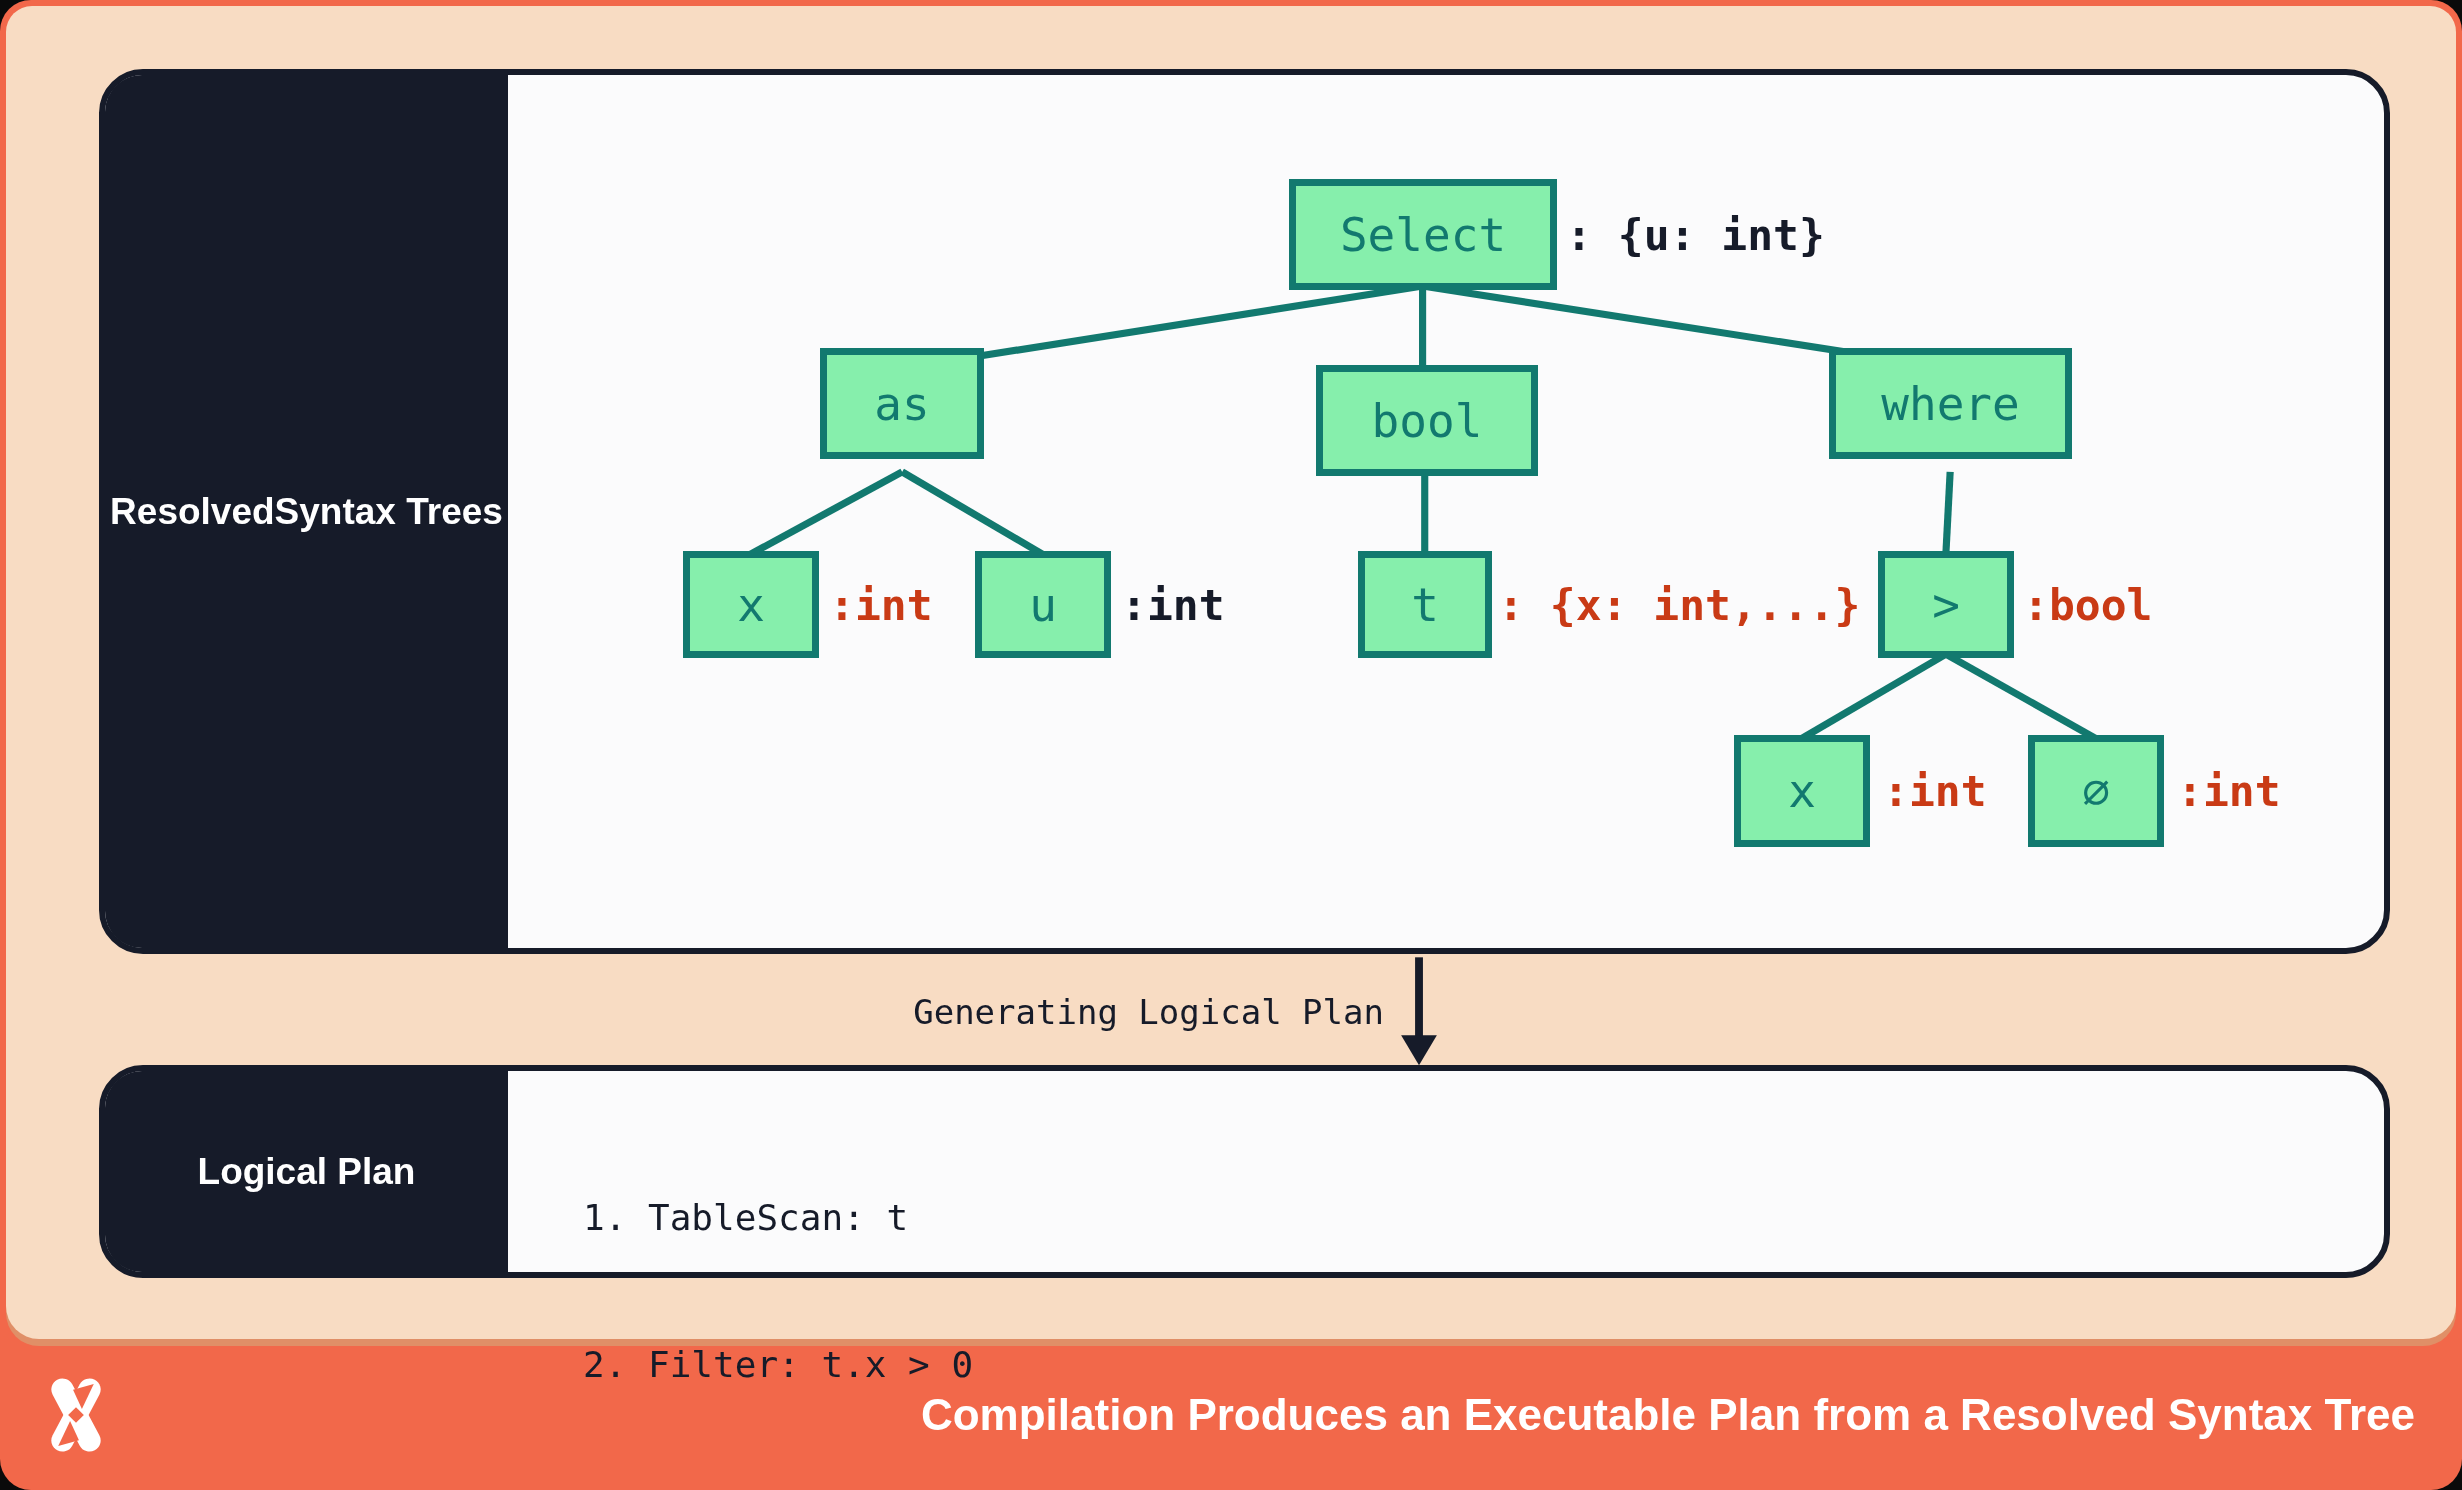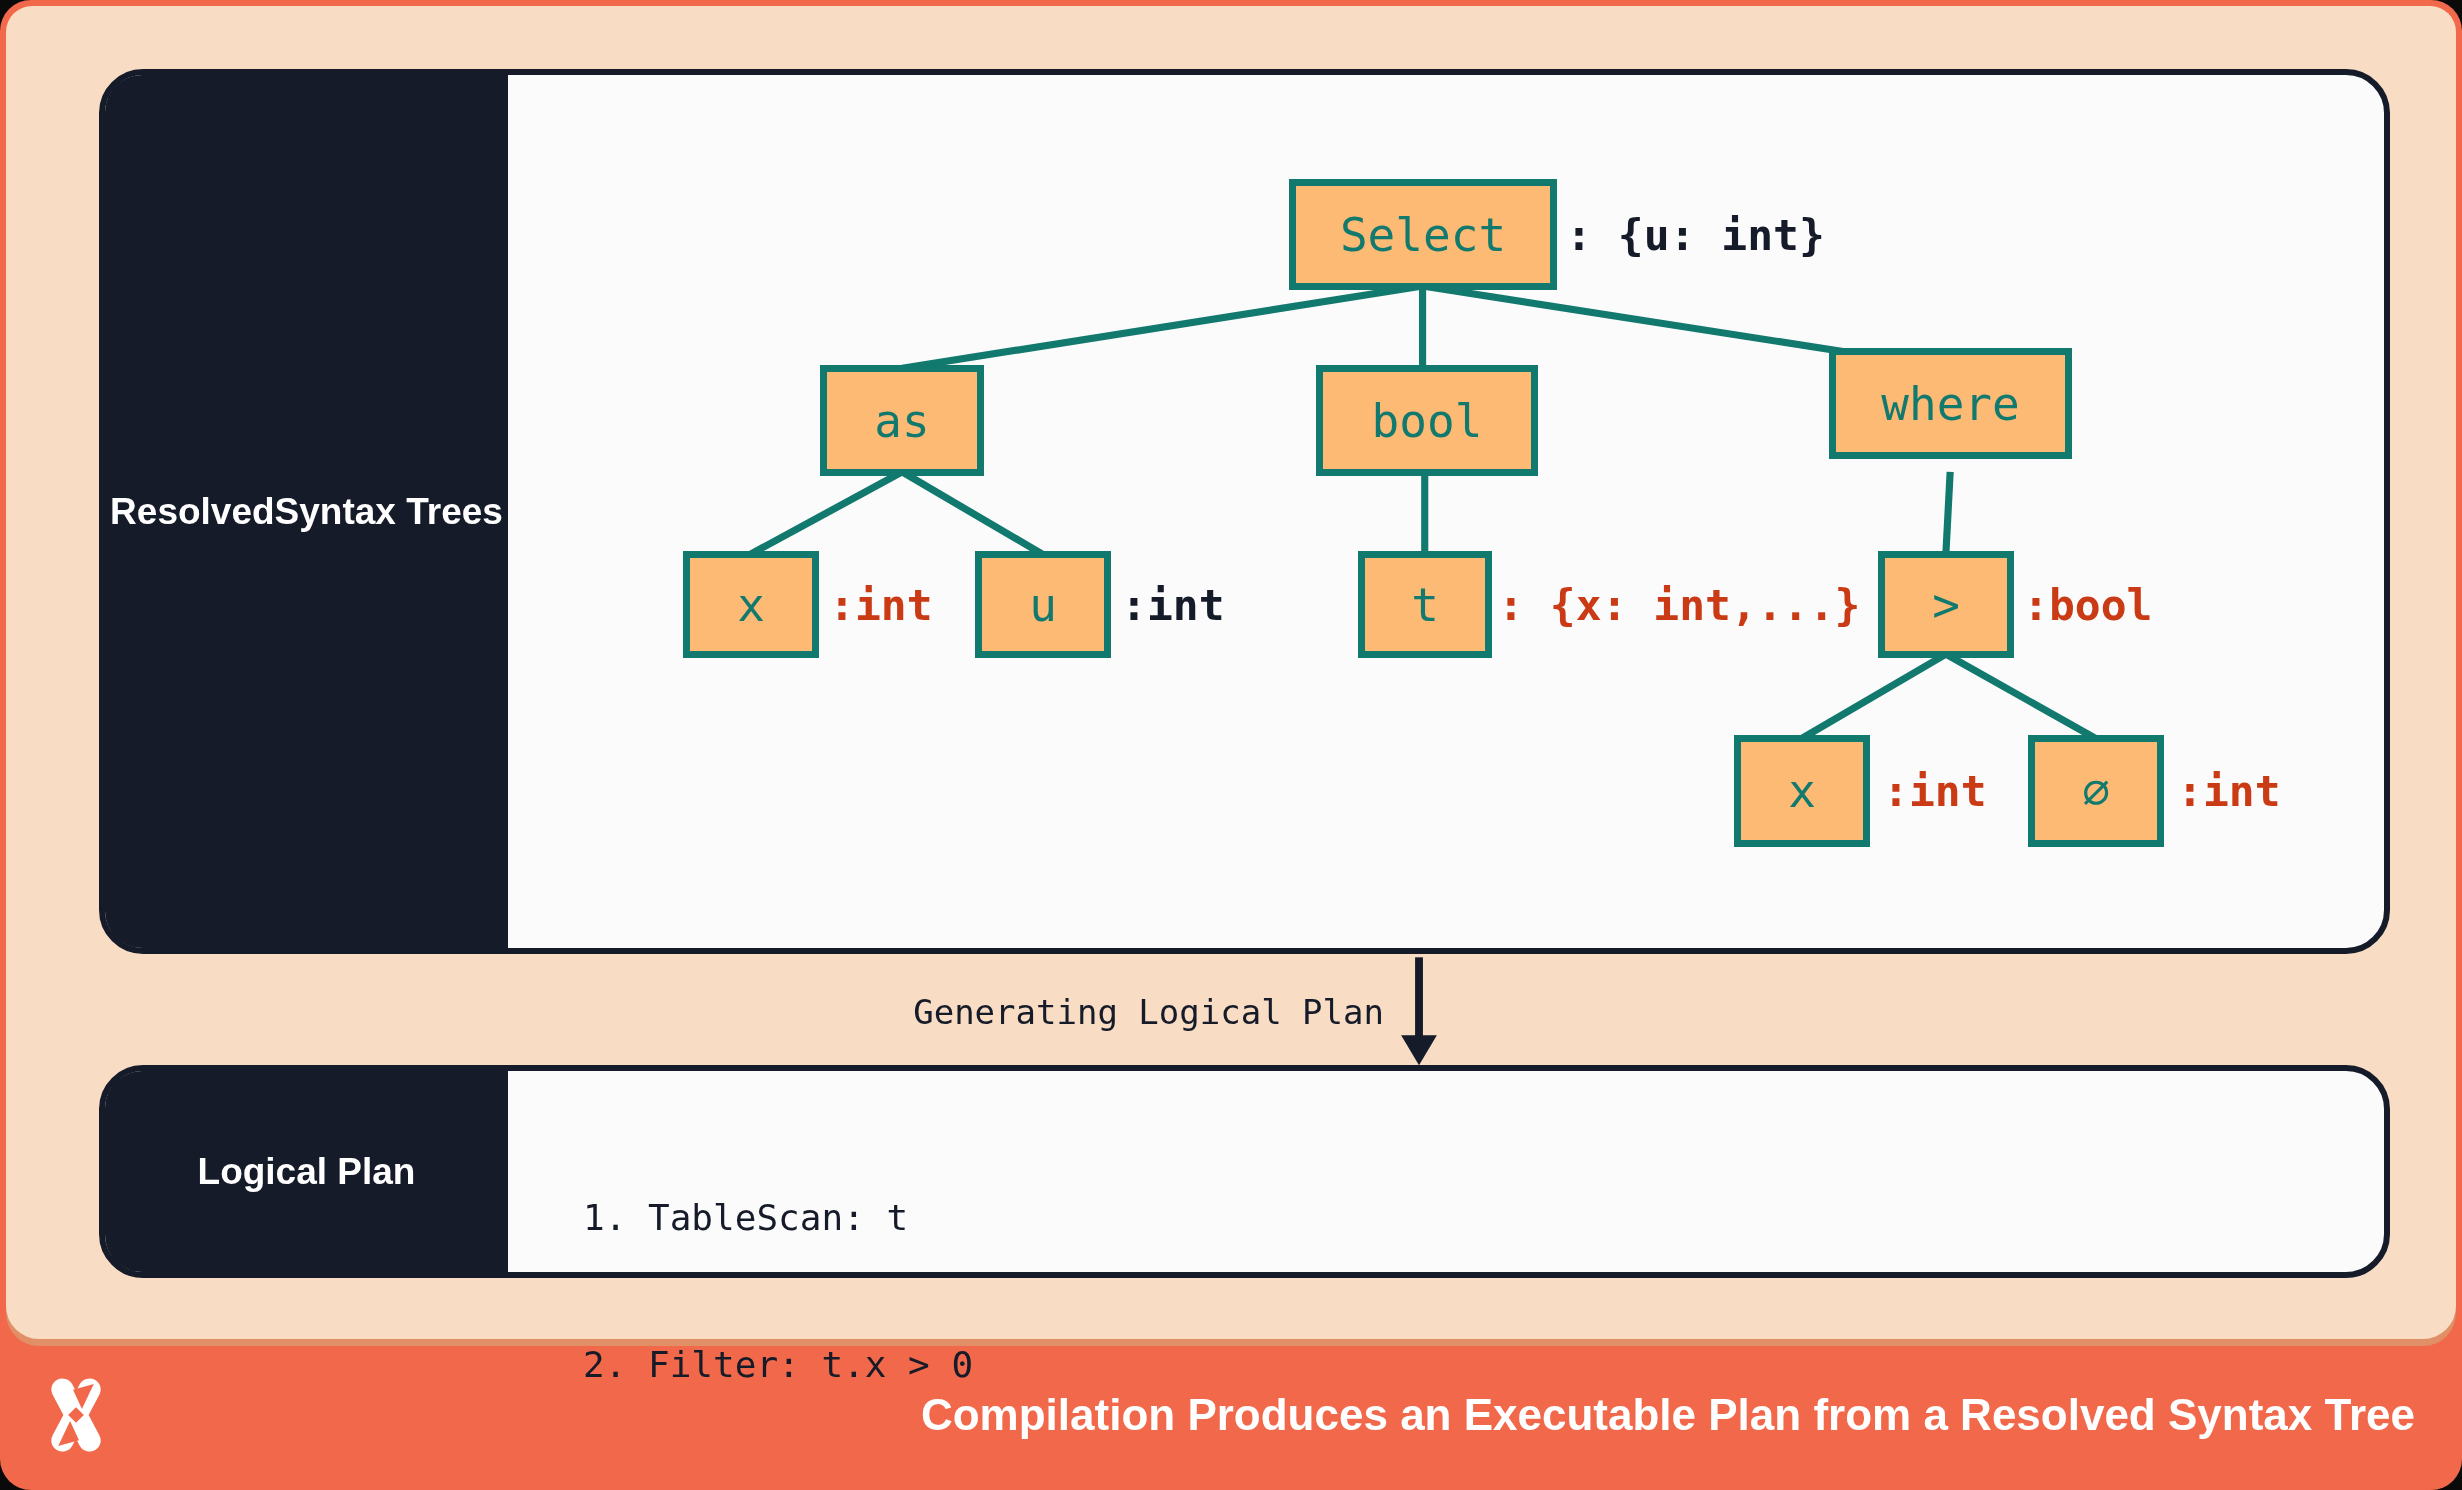--- a/index.html
+++ b/index.html
@@ -23,21 +23,21 @@
   .side {
     position:absolute; left:0; top:0; bottom:0; width:403px;
     background:#161B29; border-radius:37px 0 0 37px;
     display:flex; flex-direction:row; justify-content:center; align-items:center;
     color:#FFFFFF; font-family:"Liberation Sans", sans-serif;
     font-weight:bold; font-size:37px; line-height:59px; text-align:center;
   }
   .overlay { position:absolute; left:0; top:0; z-index:2; pointer-events:none; }
   .node {
     position:absolute; box-sizing:border-box; z-index:3;
-    border:7.1px solid #12796F; background:#fdba74; color:#12796F;
+    border:7.1px solid #12796F; background:#86efac; color:#12796F;
     display:flex; align-items:center; justify-content:center;
     font-size:46px; white-space:pre;
   }
   .ann {
     position:absolute; z-index:3; display:flex; align-items:center;
     font-weight:bold; font-size:43px; color:#C93A15; white-space:pre;
   }
   .ann.navy { color:#161B29; }
   .transition-label {
     position:absolute; left:786px; top:982px; width:598px; height:60px; z-index:2;
@@ -88,21 +88,21 @@
       <line x1="1985" y1="1339" x2="1985" y2="1450" stroke="#161B29" stroke-width="11"></line>
       <polygon points="1960,1448 2010,1448 1985,1490" fill="#161B29"></polygon>
     </g>
   </svg>
 
   <div class="node" style="left:1289px; top:179px; width:268px; height:111px">
     <span>Select</span>
   </div>
   <div class="ann navy" style="left:1566px; top:179px; height:111px">: {u: int}</div>
 
-  <div class="node" style="left:820px; top:365px; width:164px; height:111px">
+  <div class="node" style="left:820px; top:348px; width:164px; height:111px">
     <span>as</span>
   </div>
   <div class="node" style="left:1316px; top:365px; width:222px; height:111px">
     <span>bool</span>
   </div>
   <div class="node" style="left:1829px; top:348px; width:243px; height:111px">
     <span>where</span>
   </div>
 
   <div class="node" style="left:683px; top:551px; width:136px; height:107px">

